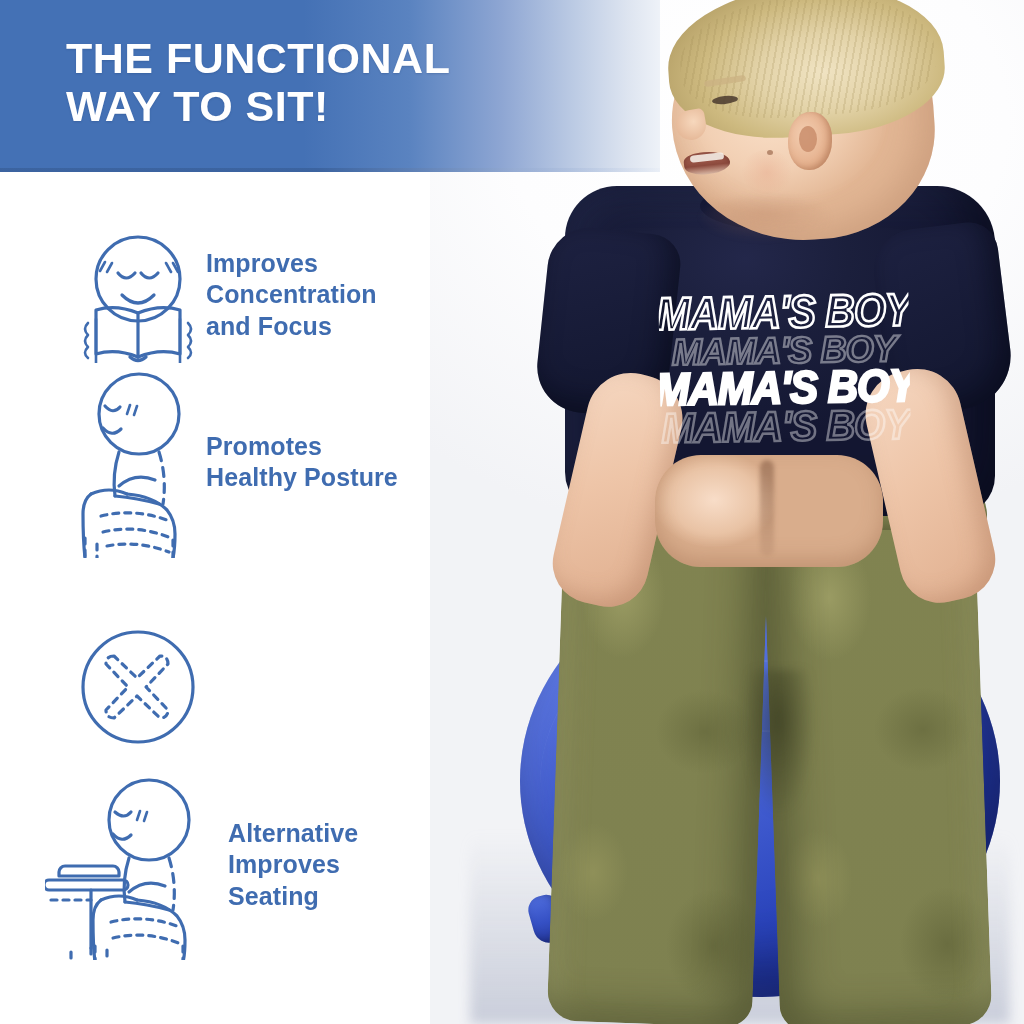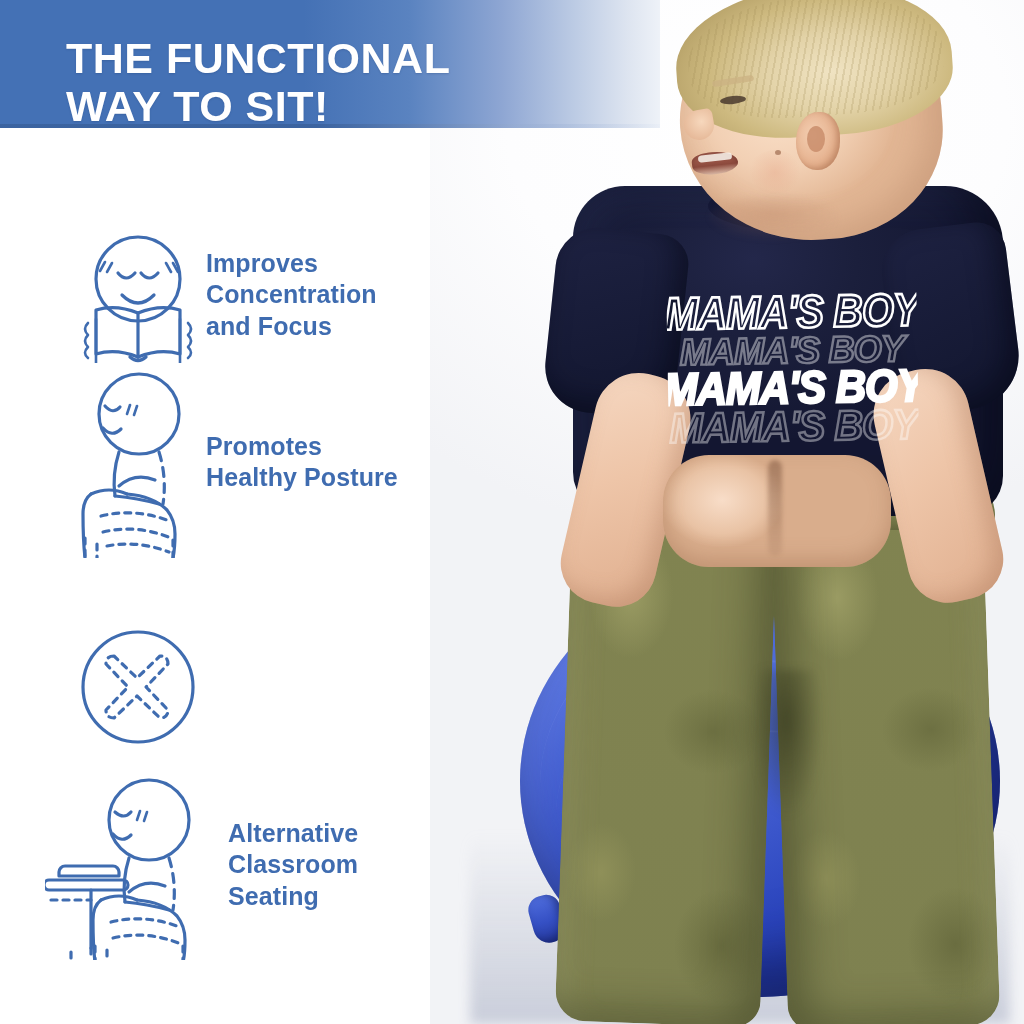--- a/index.html
+++ b/index.html
@@ -73,21 +73,21 @@
   }
   .nub.left  { left:531px; top:895px; width:32px; height:48px; transform:rotate(-16deg); }
   .nub.mid   { left:690px; top:965px; width:38px; height:62px; transform:rotate(-5deg); }
   .nub.right { left:880px; top:945px; width:34px; height:56px; transform:rotate(18deg); }
   .ball-logo-clip {
     position:absolute; left:700px; top:805px; width:205px; height:62px;
     overflow:hidden;
   }
 
   
-  .child { position:absolute; left:8px; top:0; width:820px; height:1024px; }
+  .child { position:absolute; left:0; top:0; width:820px; height:1024px; }
 
   .legs {
     position:absolute; left:556px; top:480px; width:450px; height:544px;
   }
   .leg {
     position:absolute;
     background:
       radial-gradient(ellipse 60px 90px at 30% 20%, #9a9b63 0%, rgba(154,155,99,0) 70%),
       radial-gradient(ellipse 70px 60px at 72% 45%, #6d7042 0%, rgba(109,112,66,0) 70%),
       radial-gradient(ellipse 50px 70px at 20% 72%, #8f9059 0%, rgba(143,144,89,0) 70%),
@@ -260,21 +260,21 @@
     white-space:nowrap;
     line-height:.92;
   }
   .print-line.pl1 { font-size:41px; margin-top:2px; transform:scaleY(1.12); }
   .print-line.pl2 { font-size:37px; opacity:.42; transform:scaleY(1.0) scaleX(.98); margin-top:2px; }
   .print-line.pl3 { font-size:42px; color:#ffffff; -webkit-text-stroke:2.4px #ffffff; transform:scaleY(1.08); margin-top:1px; }
   .print-line.pl4 { font-size:40px; opacity:.40; transform:scaleY(1.05); margin-top:1px; }
 
   
   .header-band {
-    position:absolute; left:0; top:0; width:660px; height:128px;
+    position:absolute; left:0; top:0; width:660px; height:172px;
     background:linear-gradient(90deg,
       #4471b5 0%, #4471b5 46%, #5a83c0 62%, #8ea6d3 76%,
       #bccbe4 87%, #dde4f0 95%, #eef2f8 100%);
     z-index:5;
     text-decoration:underline;
   }
   .header-band::after {
     content:""; position:absolute; left:0; bottom:0; width:100%; height:4px;
     background:linear-gradient(90deg, rgba(58,97,156,.85) 0%, rgba(58,97,156,.85) 48%, rgba(150,172,210,.6) 78%, rgba(225,232,244,.3) 100%);
   }
@@ -487,18 +487,18 @@
 
           <path class="stroke" d="M20 96 h48 a6 6 0 0 1 6 6 v4 h-60 v-4 a6 6 0 0 1 6 -6 z"></path>
           <path class="stroke" d="M4 110 h74 a5 5 0 0 1 0 10 h-74 a5 5 0 0 1 0 -10 z"></path>
           <path class="stroke dash2" d="M6 130 h40"></path>
           <path class="stroke" d="M46 120 v58"></path>
           <path class="stroke dash2" d="M46 178 v12"></path>
           <path class="stroke dash2" d="M26 182 v10"></path>
         </svg>
       </div>
       <div class="label">Alternative
-Classroom
+Improves
 Seating</div>
     </div>
 
   </div>
 </div>
 
 </body></html>

